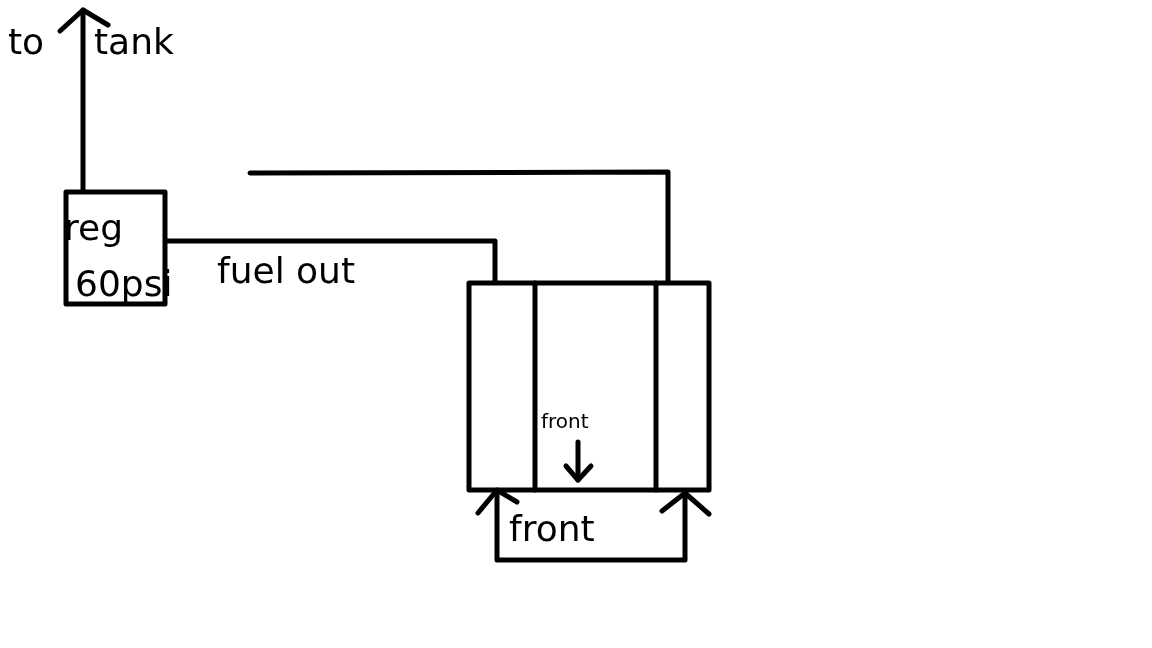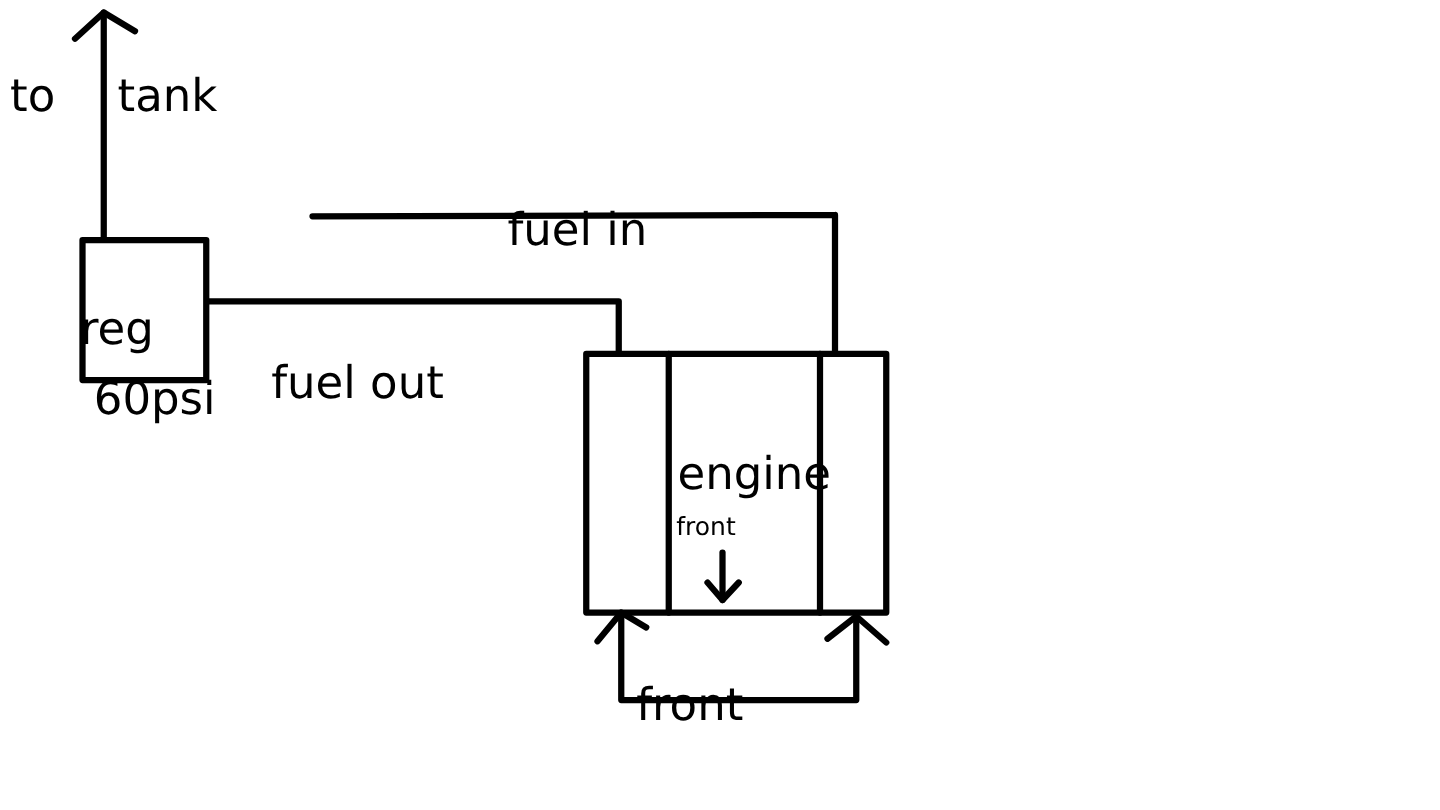--- a/index.html
+++ b/index.html
@@ -1,19 +1,19 @@
 <!DOCTYPE html>
 <html><head>
   <meta charset="utf-8">
   <style>
     html, body { margin: 0; padding: 0; background: #ffffff; }
     #canvas { position: relative; width: 1152px; height: 648px; overflow: hidden; background: #ffffff; }
     svg { position: absolute; left: 0; top: 0; }
     .lbl { position: absolute; font-family: "DejaVu Sans", sans-serif; color: #000; white-space: nowrap; line-height: 1; }
-    .big { font-size: 36px; margin-top: 36px; }
+    .big { font-size: 36px; }
     .small { font-size: 20px; }
   </style>
 </head>
 <body>
 
 <div id="canvas">
   <svg width="1152" height="648">
     <g stroke="#000" stroke-width="5" fill="none" stroke-linecap="round" stroke-linejoin="round">
 
       <line x1="83" y1="190" x2="83" y2="10"></line>
@@ -35,18 +35,16 @@
       <polyline points="497,491 497,560 685,560 685,493"></polyline>
       <polyline points="478,513 497,490 517,502"></polyline>
       <polyline points="662,511 685,493 709,514"></polyline>
     </g>
   </svg>
 
   <div class="lbl big" style="left:8px; top:24px;">to</div>
   <div class="lbl big" style="left:94px; top:24px;text-align:right;">tank</div>
   <div class="lbl big" style="left:64px; top:210px;">reg</div>
   <div class="lbl big" style="left:75px; top:266px;">60psi</div>
-  <div class="lbl big" style="left:406px; top:131px;">fuel in</div>
   <div class="lbl big" style="left:217px; top:253px;">fuel out</div>
-  <div class="lbl big" style="left:542px; top:326px;">engine</div>
   <div class="lbl small" style="left:541px; top:411px;">front</div>
   <div class="lbl big" style="left:509px; top:511px;">front</div>
 </div>
 
 </body></html>

